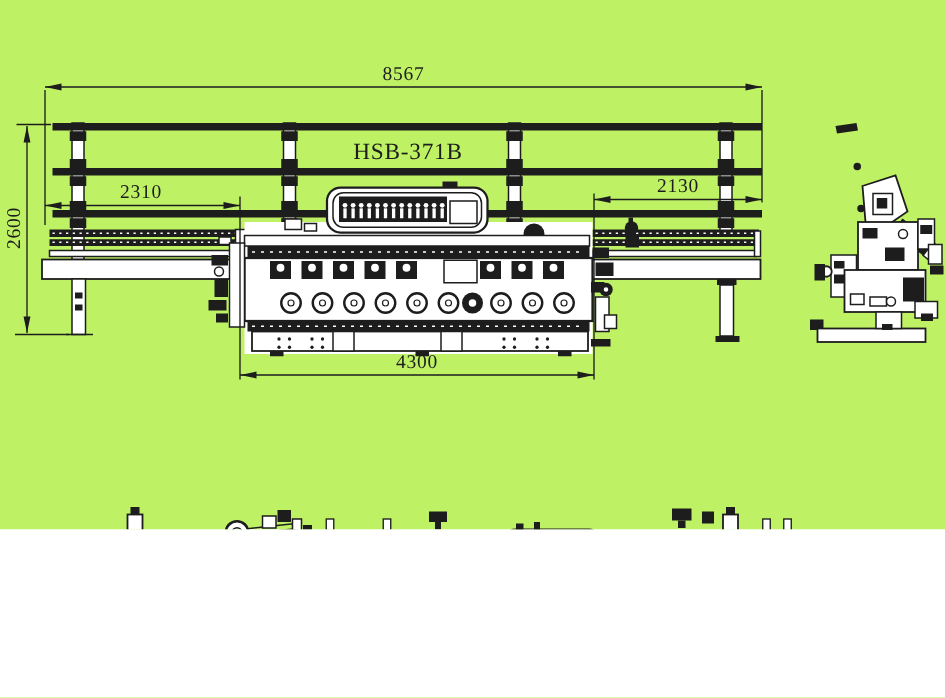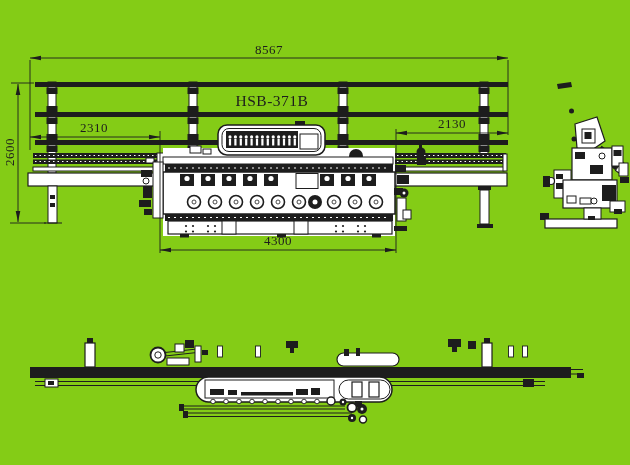--- a/index.html
+++ b/index.html
@@ -1,16 +1,16 @@
 <!DOCTYPE html>
 <html><head>
 <meta charset="utf-8">
 <style>
   html,body{margin:0;padding:0;background:#fff;}
-  .sheet{position:relative;width:630px;height:465px;background:#84cc16;overflow:hidden;
+  .sheet{position:relative;width:630px;height:353px;background:#bef264;overflow:hidden;
          font-family:"Liberation Serif",serif;}
   svg{display:block}
   .f{fill:currentColor;stroke:none}
   .w{fill:#fff;stroke:currentColor;stroke-width:1}
   .w12{stroke-width:1.2}.w15{stroke-width:1.5}.w18{stroke-width:1.8}
   .l{stroke:currentColor;stroke-width:1;fill:none}
   .l6{stroke-width:.6}.l8{stroke-width:.8}.l12{stroke-width:1.2}.l15{stroke-width:1.5}.l2{stroke-width:2}
   .wl{stroke:#fff;stroke-width:1;fill:none}
   .dim{stroke:currentColor;stroke-width:.9;fill:none}
   .dimtxt{font:13px "Liberation Serif",serif;fill:currentColor;text-anchor:middle;letter-spacing:.5px}

